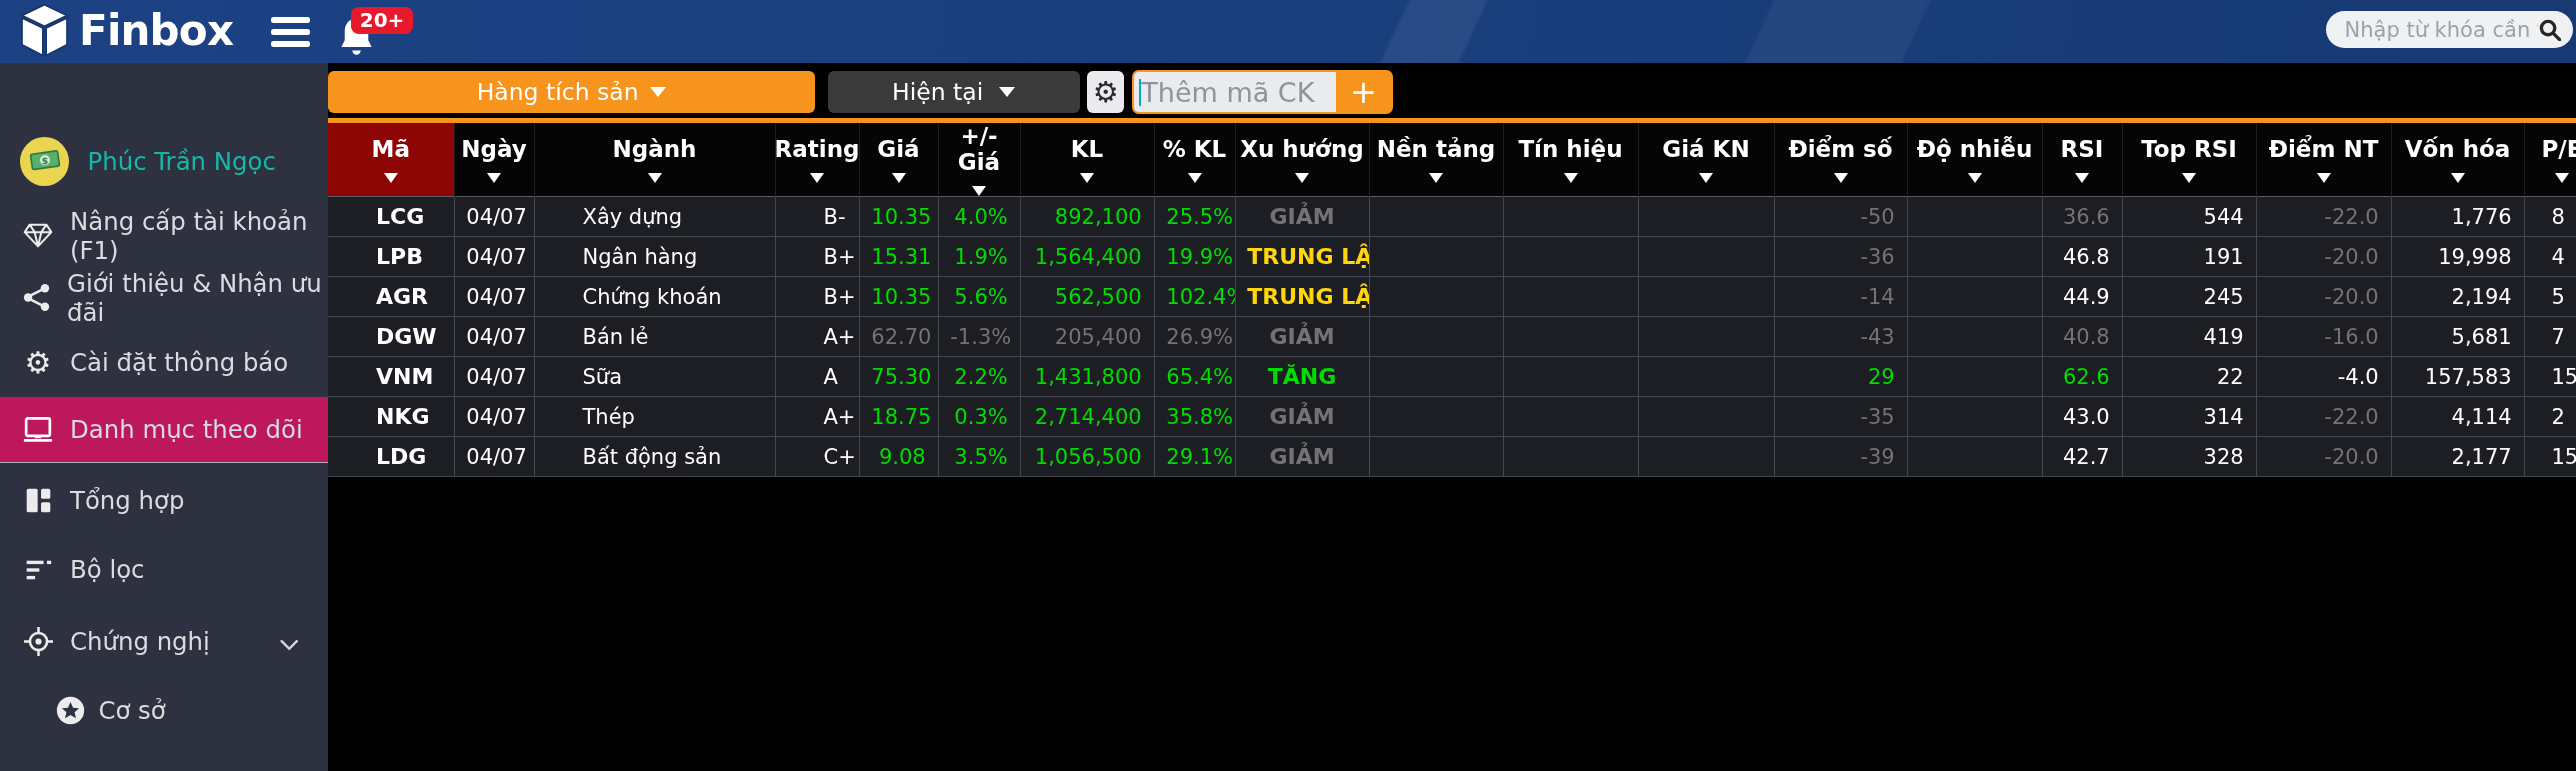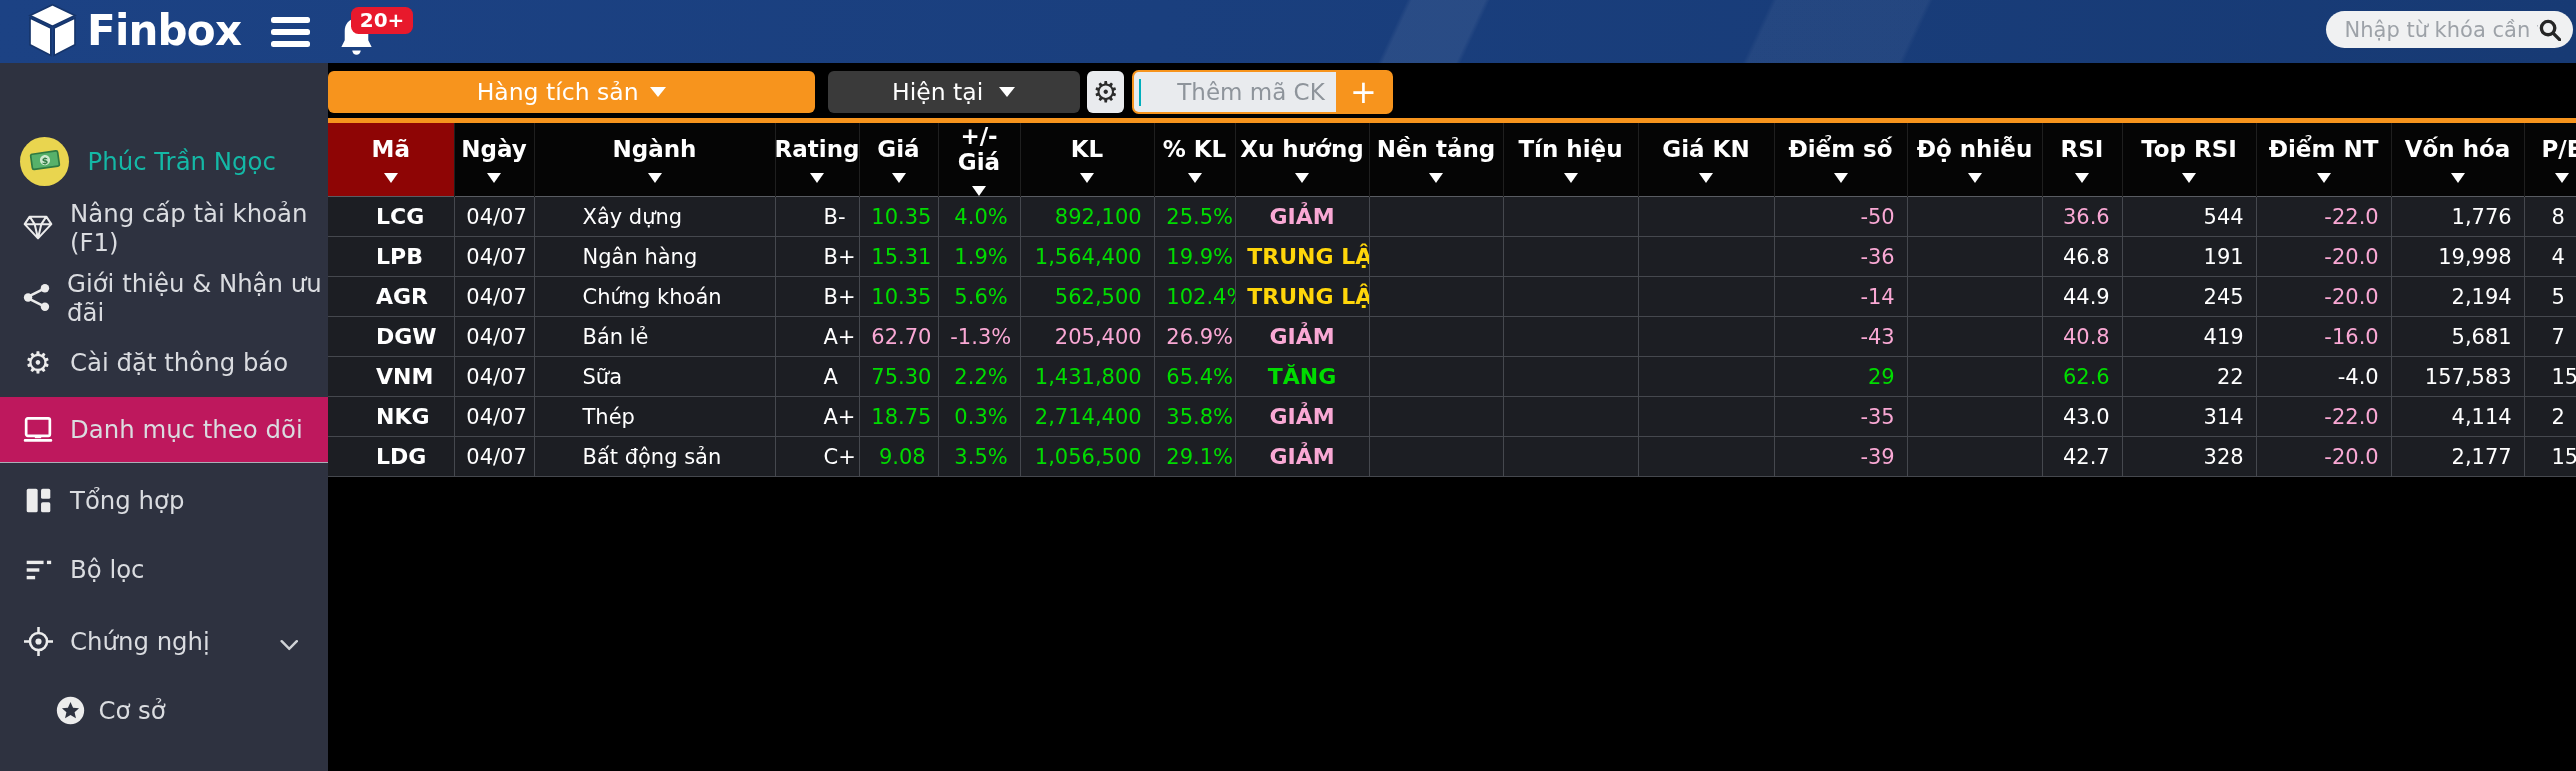--- a/index.html
+++ b/index.html
@@ -8,21 +8,21 @@
   .screen { position:relative; width:2576px; height:772px; overflow:hidden; background:#000; }
 
   
   .topbar {
     position:absolute; top:0; left:0; width:2576px; height:63px;
     background:
       linear-gradient(115deg, transparent 54%, rgba(255,255,255,.07) 54.2%, rgba(255,255,255,.07) 57%, transparent 57.2%),
       linear-gradient(115deg, transparent 68%, rgba(255,255,255,.05) 68.2%, rgba(255,255,255,.05) 74%, transparent 74.2%),
       linear-gradient(100deg, #1c4284 0%, #1a3f7e 45%, #173a74 100%);
   }
-  .brand { position:absolute; left:28px; top:3.4px; display:flex; align-items:center; }
+  .brand { position:absolute; left:20px; top:3.4px; display:flex; align-items:center; }
   .brand-text { color:#fff; font-size:42px; font-weight:800; letter-spacing:-0.8px; margin-left:10px; }
   .hamburger { position:absolute; left:271px; top:17px; width:39px; height:30px; display:flex; flex-direction:column; justify-content:space-between; cursor:pointer; }
   .hamburger span { display:block; height:5.9px; background:#fff; border-radius:2.5px; }
   .bell-wrap { position:absolute; left:338px; top:8.4px; width:67px; height:47px; }
   .badge {
     position:absolute; left:13.4px; top:-1.7px; background:#E8192C; color:#fff;
     font-size:20px; font-weight:700; padding:1.7px 8.4px; border-radius:7.6px; z-index:2;
   }
   .search-pill {
     position:absolute; left:2326px; top:11px; width:247px; height:37px;
@@ -64,21 +64,21 @@
     width:37px; height:42px; margin-left:7.6px; background:#E9EBEE; border:none; border-radius:5.9px;
     display:flex; align-items:center; justify-content:center; cursor:pointer;
   }
   .gear-btn .gear-glyph { color:#2B2B2B; font-size:29px; }
   .add-group {
     margin-left:7.6px; width:261px; height:44px; border:2.5px solid #F7941D; background:#F7941D;
     border-radius:6.7px; display:flex; overflow:hidden;
   }
   .add-input-wrap { width:202px; background:#E9EBEE; display:flex; align-items:center; padding-left:5px; }
   .caret-bar { width:2.5px; height:27px; background:#00AEBD; }
-  .add-input-wrap input { border:none; outline:none; background:transparent; font-size:23px; color:#555; width:185px; font-family:inherit;padding-left:36px; }
+  .add-input-wrap input { border:none; outline:none; background:transparent; font-size:27px; color:#555; width:185px; font-family:inherit; }
   .add-input-wrap input::placeholder { color:#8E949B; }
   .add-plus { flex:1; display:flex; align-items:center; justify-content:center; color:#fff; font-size:32px; font-weight:400; cursor:pointer; }
 
   
   .table-wrap { position:absolute; top:55px; left:0; width:2271px; border-top:5.9px solid #F7941D; }
   table { border-collapse:collapse; table-layout:fixed; width:2271px; }
   thead th {
     background:#050505; color:#fff; font-size:23px; font-weight:700; height:66px;
     border-right:1.7px solid #1f1f1f; vertical-align:middle; padding:0; cursor:pointer;
   }
@@ -87,21 +87,21 @@
   thead th .sort-tri { width:0; height:0; border-left:7.6px solid transparent; border-right:7.6px solid transparent; border-top:10px solid #fff; }
   tbody tr { background:#1C1E23; cursor:pointer; }
   tbody td {
     height:40px; border-right:0.8px solid #45484E; border-bottom:0.8px solid #45484E;
     font-size:21px; color:#fff; padding:0 11.8px; white-space:nowrap; overflow:hidden;
   }
   tbody tr:first-child td { border-top:1.7px solid #595C62; }
   td.a-l { text-align:left;padding-left:48px; } td.a-c { text-align:center; } td.a-r { text-align:right; }
   td.a-pe { text-align:left; padding-left:27px; }
   td.bold { font-weight:700; font-size:22px; }
-  .c-green { color:#00DC00; } .c-red { color:#f9a8d4; } .c-yellow { color:#FFD60A; } .c-white { color:#FFFFFF; }
+  .c-green { color:#00DC00; } .c-red { color:#737373; } .c-yellow { color:#FFD60A; } .c-white { color:#FFFFFF; }
 </style>
 </head>
 <body>
 
 <div class="screen">
 
   <div class="topbar">
     <div class="brand">
       <svg width="49" height="55" viewBox="0 0 58 66">
         <polygon points="29,2 56,15 29,28 2,15" fill="#fff" stroke="#16356B" stroke-width="2"></polygon>
@@ -136,21 +136,21 @@
       <div class="avatar">
         <svg width="34" height="34" viewBox="0 0 40 40">
           <rect x="4" y="10" width="32" height="18" rx="2" fill="#57B16A" stroke="#2F7A43" stroke-width="2" transform="rotate(-8 20 19)"></rect>
           <circle cx="20" cy="19" r="6" fill="#CFE9CF" transform="rotate(-8 20 19)"></circle>
           <text x="20" y="24" font-size="11" text-anchor="middle" fill="#2F7A43" font-weight="bold">$</text>
         </svg>
       </div>
       <span class="user-name">Phúc Trần Ngọc</span>
     </div>
 
-    <div class="side-item" style="top:141px;">
+    <div class="side-item" style="top:149px;">
       <span class="ic">
         <svg width="30" height="25" viewBox="0 0 36 30">
             <path d="M8 2 L28 2 L34 11 L18 28 L2 11 Z M2 11 L34 11 M8 2 L14 11 L18 28 L22 11 L28 2" fill="none" stroke="#ECECEC" stroke-width="2.4" stroke-linejoin="round"></path>
           </svg>
       </span>
       <span>Nâng cấp tài khoản (F1)</span>
     </div>
 
     <div class="side-item" style="top:211px;">
       <span class="ic">

